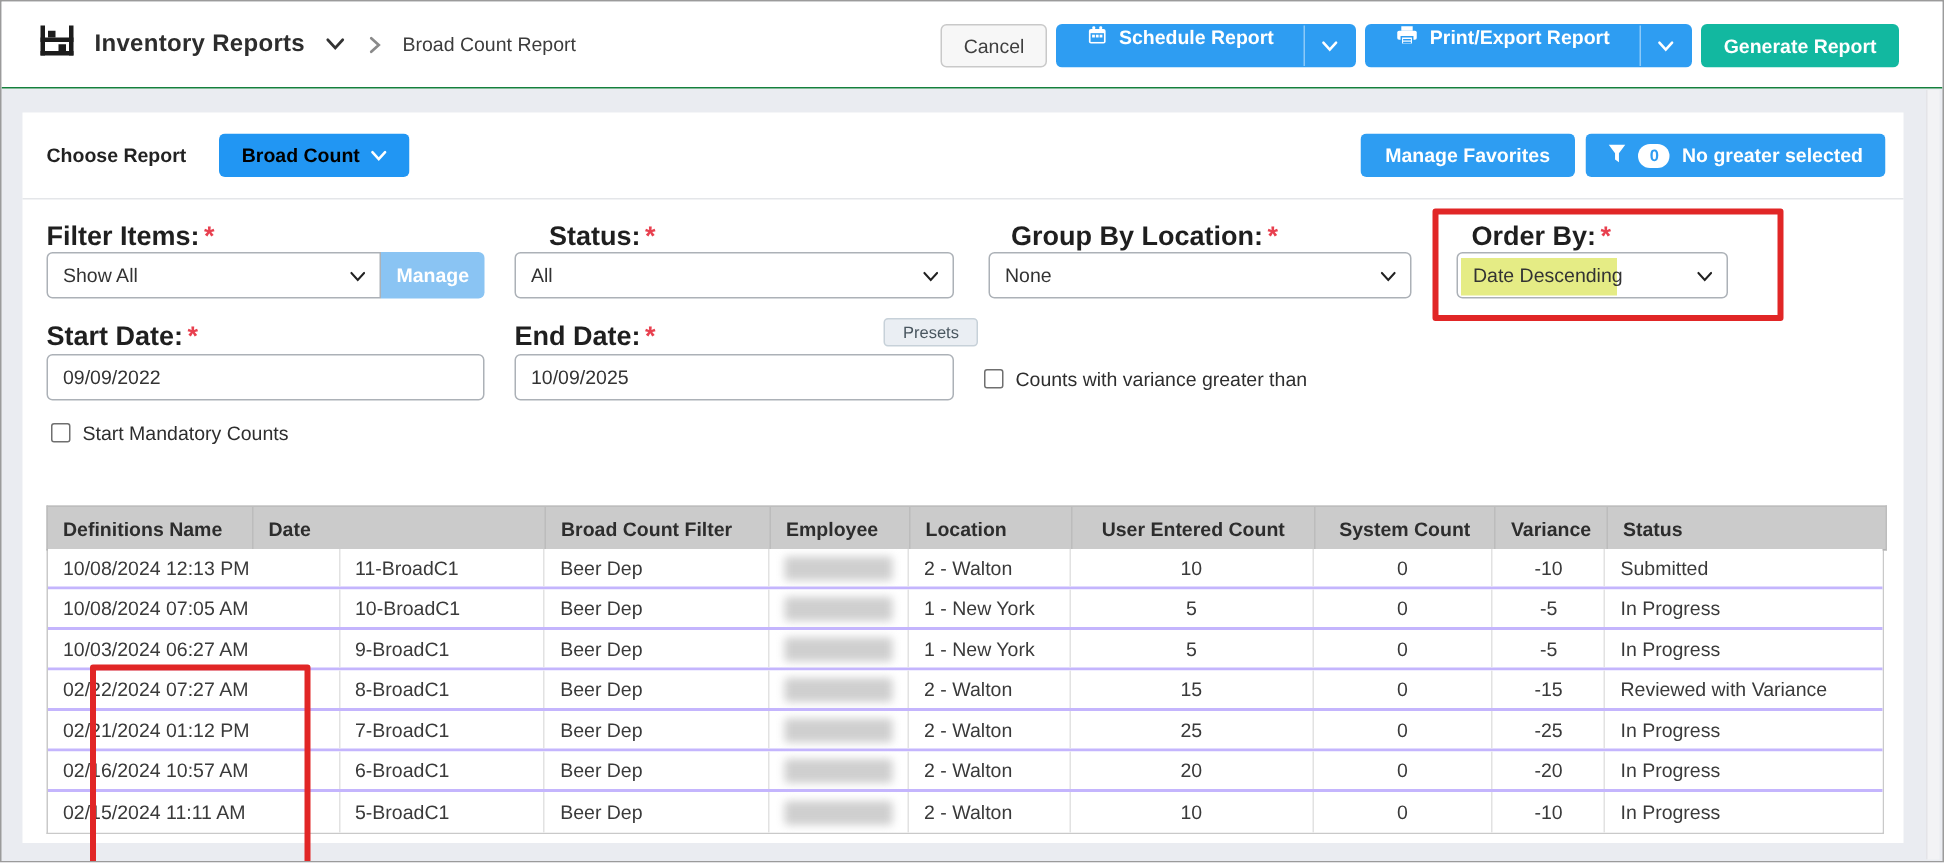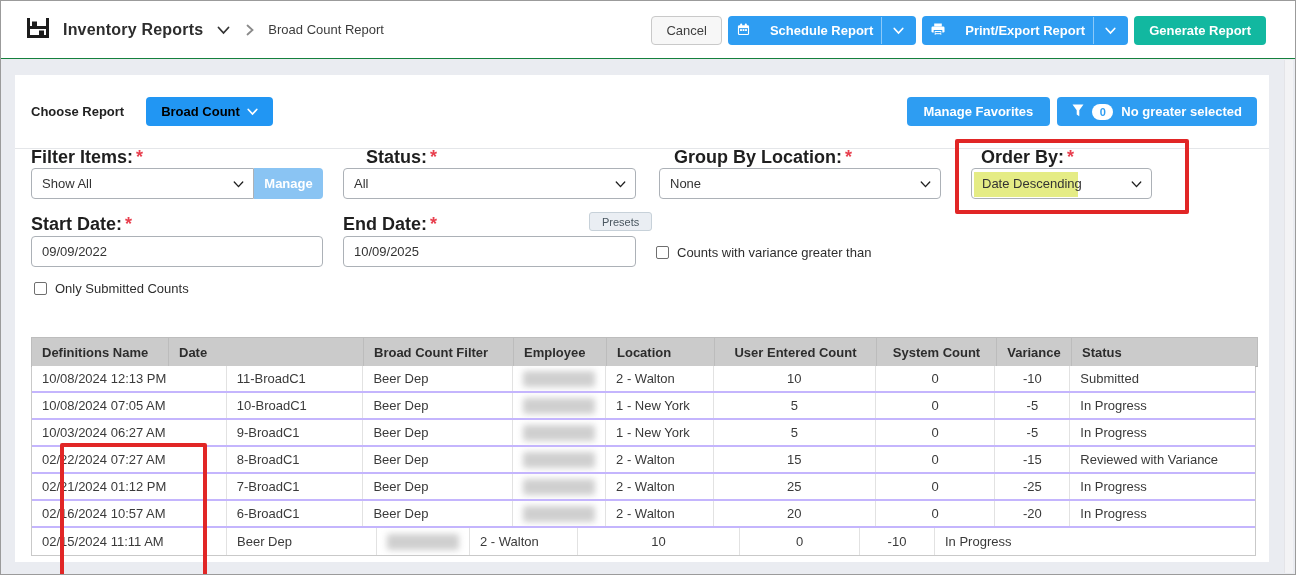--- a/index.html
+++ b/index.html
@@ -20,28 +20,28 @@
   .chev-sm { margin-left:2px; }
   .crumb-sep { margin:0 14px 0 16px; display:flex; align-items:center; }
   .crumb { font-size:13px; color:#3c3c3c; }
   .topbar-actions { position:absolute; right:29px; top:15px; display:flex; gap:6px; }
   .btn { display:flex; align-items:center; justify-content:center; height:29px;
          border-radius:4px; font-size:13px; font-weight:700; cursor:pointer; border:1px solid transparent; }
   .btn-cancel { background:#f7f7f7; border:1px solid #c9c9c9; color:#3f3f3f; padding:0 14px; font-weight:400; }
   .btn-blue { background:#2e9df2; color:#fff; }
   .btn-teal { background:#12b8a0; color:#fff; padding:0 14px; }
   .split { display:flex; align-items:stretch; padding:0; }
-  .split-main { display:flex; align-items:center; gap:20px; padding:0 8px; }
+  .split-main { display:flex; gap:8px; padding:0 20px; }
   .split-caret { display:flex; align-items:center; padding:0 11px; border-left:1px solid rgba(255,255,255,.45); }
   
   .panel {
     position:absolute; left:14px; top:74px; width:1254px; height:487px;
     background:#fff;
   }
-  .row1 { position:absolute; left:0; top:0; right:0; height:74px;
+  .row1 { position:absolute; left:0; top:0; right:0; height:58px;
           border-bottom:1px solid #e4e6e9; display:flex; 
           justify-content:space-between; padding:0 12px 0 16px; }
   .row1-left { display:flex; align-items:center; gap:22px; }
   .row1-right { display:flex; align-items:center; gap:7px; }
   .lbl { font-size:13px; font-weight:700; color:#222; }
   .btn-report { background:#2196f3; gap:7px; padding:0 14px; }
   .badge { background:#fff; color:#2e9df2; border-radius:999px; min-width:21px; height:16px;
            font-size:11px; font-weight:700; display:flex; align-items:center; justify-content:center; padding:0 4px; }
   
   .flabel { position:absolute; font-size:18px; font-weight:700; color:#1f1f1f; white-space:nowrap; }
@@ -228,21 +228,21 @@
     <div class="inp" style="left:16px; top:161px; width:292px;">09/09/2022</div>
     <div class="inp" style="left:328px; top:161px; width:293px;">10/09/2025</div>
 
     <div class="chk-row" style="left:641px; top:170px;">
       <span class="chk"></span>
       <span class="chk-lbl">Counts with variance greater than</span>
     </div>
 
     <div class="chk-row" style="left:19px; top:206px;">
       <span class="chk"></span>
-      <span class="chk-lbl">Only Submitted Counts</span>
+      <span class="chk-lbl">Start Mandatory Counts</span>
     </div>
 
     <div class="tbl">
       <div class="thead">
         <div class="hcell c1">Definitions Name</div>
         <div class="hcell c0">Date</div>
         <div class="hcell c2">Broad Count Filter</div>
         <div class="hcell c3">Employee</div>
         <div class="hcell c4">Location</div>
         <div class="hcell c5">User Entered Count</div>
@@ -324,20 +324,21 @@
               <div class="redact"></div>
             </div>
             <div class="tcell c4">2 - Walton</div>
             <div class="tcell c5">20</div>
             <div class="tcell c6">0</div>
             <div class="tcell c7">-20</div>
             <div class="tcell c8">In Progress</div>
           </div>
           <div class="trow">
             <div class="tcell c0">02/15/2024 11:11 AM</div>
+            <div class="tcell c1">5-BroadC1</div>
             <div class="tcell c2">Beer Dep</div>
             <div class="tcell c3">
               <div class="redact"></div>
             </div>
             <div class="tcell c4">2 - Walton</div>
             <div class="tcell c5">10</div>
             <div class="tcell c6">0</div>
             <div class="tcell c7">-10</div>
             <div class="tcell c8">In Progress</div>
           </div>

